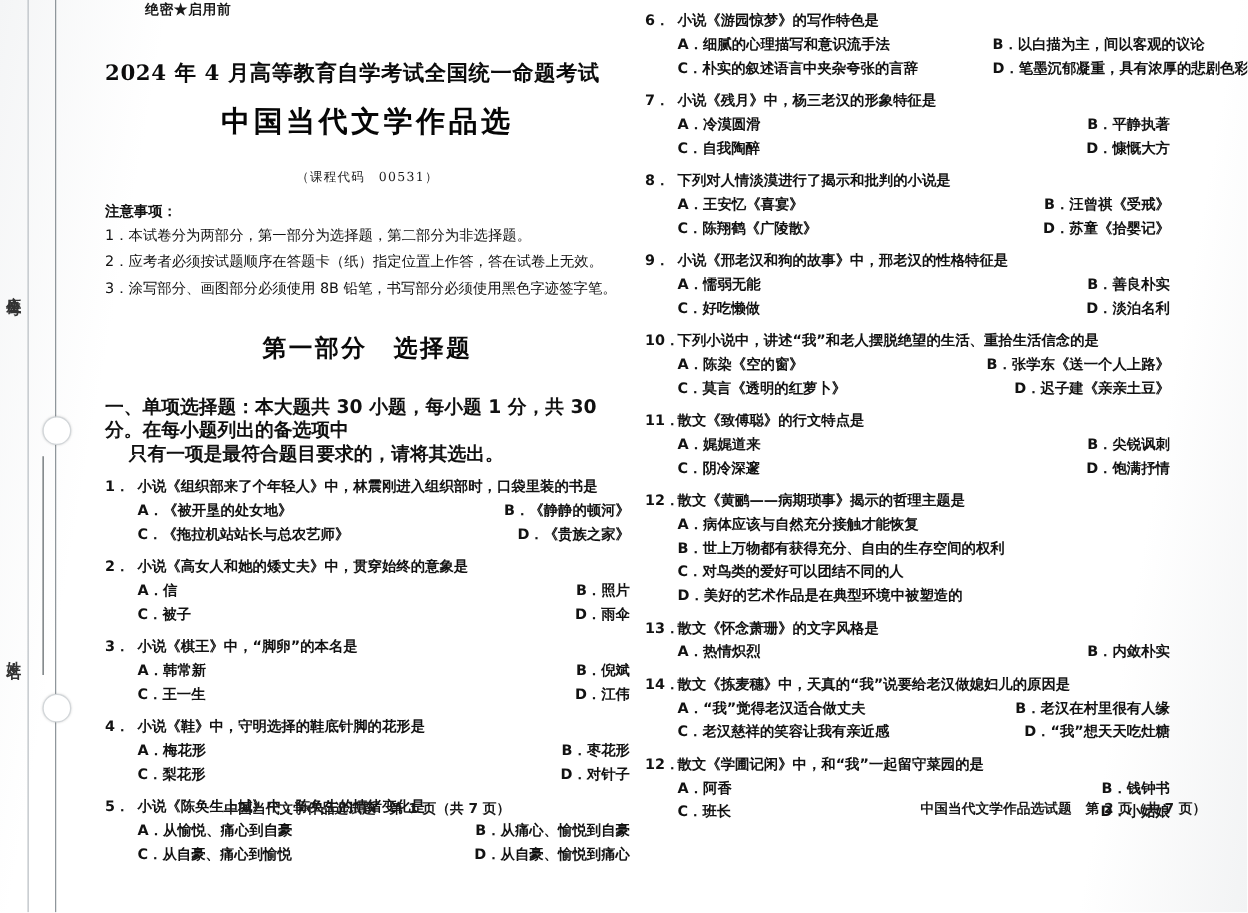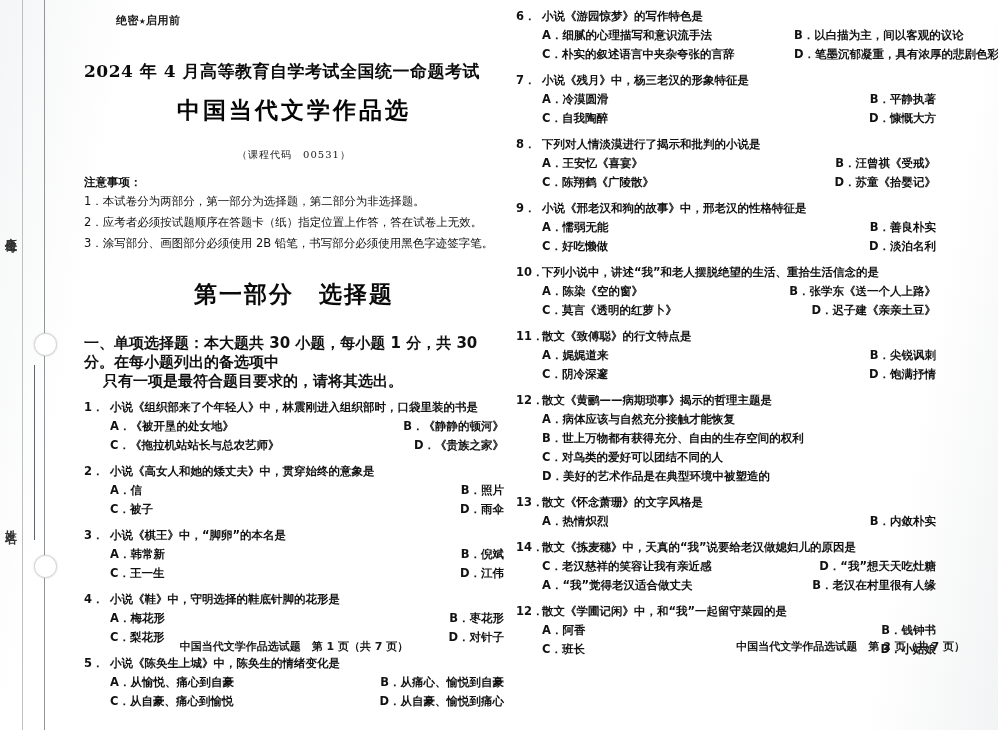--- a/index.html
+++ b/index.html
@@ -75,25 +75,24 @@
   
   .col {
     position: absolute;
     top: 0;
     width: 420px;
   }
   .col-left  { left: 84px; }
   .col-right { left: 516px; }
 
   .secret {
-    font-family: Liberation Mono, monospace;
+    font-family: Liberation Sans, sans-serif;
     font-size: 11px;
     font-weight: 700;
     color: #1a1a1a;
-    margin-top: 13px;
     letter-spacing: .5px;
     padding-left: 32px;
   }
 
   .title-main {
     font-size: 17px;
     font-weight: 700;
     color: #0c0c0c;
     margin-top: 32px;
     letter-spacing: .5px;
@@ -126,21 +125,21 @@
     font-family: "DejaVu Sans", "Liberation Sans", sans-serif;
     font-size: 11.5px;
     line-height: 19px;
     color: #111;
     margin-top: 2px;
     white-space: nowrap;
   }
 
   .part-title {
     text-align: center;
-    font-size: 23px;
+    font-size: 19px;
     font-weight: 700;
     margin-top: 26px;
     letter-spacing: 2px;
     color: #0a0a0a;
   }
 
   .big-q {
     font-family: "DejaVu Sans", "Liberation Sans", sans-serif;
     font-size: 15px;
     font-weight: 700;
@@ -222,21 +221,21 @@
 
   <div class="col col-left">
     <div class="secret">绝密★启用前</div>
     <div class="title-main">2024 年 4 月高等教育自学考试全国统一命题考试</div>
     <div class="title-sub">中国当代文学作品选</div>
     <div class="course-code">（课程代码　00531）</div>
 
     <div class="notice-title">注意事项：</div>
     <div class="notice-item">1．本试卷分为两部分，第一部分为选择题，第二部分为非选择题。</div>
     <div class="notice-item">2．应考者必须按试题顺序在答题卡（纸）指定位置上作答，答在试卷上无效。</div>
-    <div class="notice-item">3．涂写部分、画图部分必须使用 2B 铅笔，书写部分必须使用黑色字迹签字笔。</div>
+    <div class="notice-item">3．涂写部分、画图部分必须使用 8B 铅笔，书写部分必须使用黑色字迹签字笔。</div>
 
     <div class="part-title">第一部分　选择题</div>
 
     <div class="big-q">
       <span>一、单项选择题：本大题共 30 小题，每小题 1 分，共 30 分。在每小题列出的备选项中</span>
       <span class="l2">只有一项是最符合题目要求的，请将其选出。</span>
     </div>
 
     <div id="left-questions">
         <div class="q q-wide">
@@ -444,26 +443,26 @@
             </div>
           </div>
         </div>
         <div class="q q-wide">
           <div class="q-stem">
             <span class="q-num">14．</span>
             <span class="q-text">散文《拣麦穗》中，天真的“我”说要给老汉做媳妇儿的原因是</span>
           </div>
           <div class="opts">
             <div class="opt-row">
+              <span class="opt a">A．“我”觉得老汉适合做丈夫</span>
+              <span class="opt b">B．老汉在村里很有人缘</span>
+            </div>
+            <div class="opt-row">
               <span class="opt c">C．老汉慈祥的笑容让我有亲近感</span>
               <span class="opt d">D．“我”想天天吃灶糖</span>
-            </div>
-            <div class="opt-row">
-              <span class="opt a">A．“我”觉得老汉适合做丈夫</span>
-              <span class="opt b">B．老汉在村里很有人缘</span>
             </div>
           </div>
         </div>
         <div class="q">
           <div class="q-stem">
             <span class="q-num">12．</span>
             <span class="q-text">散文《学圃记闲》中，和“我”一起留守菜园的是</span>
           </div>
           <div class="opts">
             <div class="opt-row">

